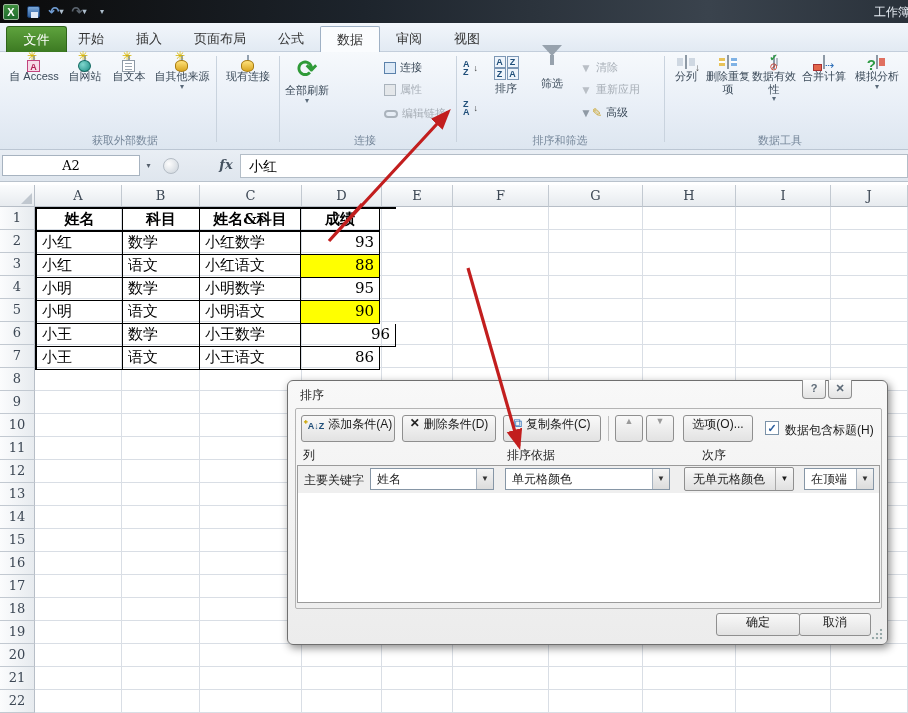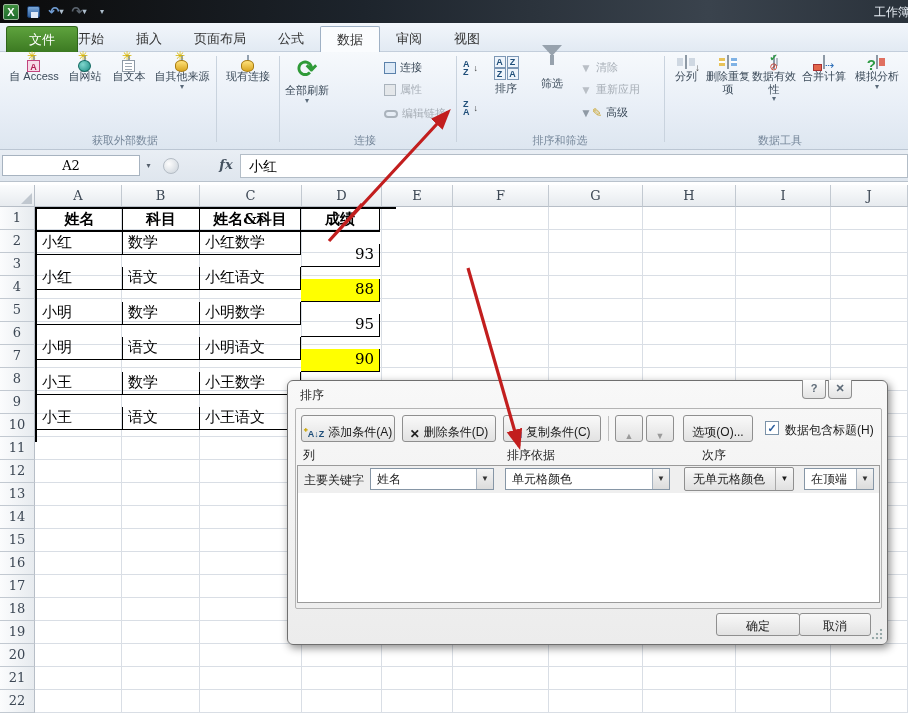--- a/index.html
+++ b/index.html
@@ -19,21 +19,21 @@
     border-radius:2px; position:relative; }
   .savedisk:after{ content:""; position:absolute; left:3px; top:5px; width:7px; height:6px; background:#dfe9f5; }
   .undo{ color:#6f9bd1; font-size:13px; font-weight:bold; }
   .redo{ color:#5a636d; font-size:13px; font-weight:bold; }
   .qdrop{ color:#aebecd; font-size:8px; }
   .titletext{ position:absolute; right:-10px; top:4px; color:#e8eef5; font-size:12px; width:44px; }
 
   
   .tabrow{ position:absolute; left:0; top:23px; width:908px; height:29px;
     background:linear-gradient(#f2f6fb,#e2eaf3); border-bottom:1px solid #c3cedb; }
-  .filetab{ position:absolute; left:6px; top:3px; width:72px; height:26px; text-align:center;
+  .filetab{ position:absolute; left:6px; top:3px; width:61px; height:26px; text-align:center;
     line-height:26px; color:#fff; font-size:13px; background:linear-gradient(#5ea23d,#3c7a22);
     border-radius:3px 3px 0 0; border:1px solid #2f641a; border-bottom:none; cursor:pointer; }
   .tabs{ position:absolute; left:62px; top:3px; height:26px; display:flex; }
   .tab{ padding:0 16px; line-height:26px; font-size:13px; color:#333; cursor:pointer; }
   .tab.active{ background:#fafcfe; border:1px solid #9fb1c5; border-bottom:none;
     border-radius:2px 2px 0 0; color:#1f3molt0; }
 
   
   .ribbon{ position:absolute; left:0; top:52px; width:908px; height:98px;
     background:linear-gradient(#f6f9fc,#e9eff7 55%,#dde6f0); border-bottom:1px solid #bbc6d3;
@@ -103,36 +103,36 @@
     background-image:repeating-linear-gradient(to bottom,transparent 0 22px,#d9dee5 22px 23px); }
   .vline{ position:absolute; top:0; bottom:0; width:1px; background:#d9dee5; }
 
   
   .dtable{ position:absolute; left:35px; top:207px; border-left:2px solid #000; border-top:2px solid #000;
     font-family:"DejaVu Serif",serif; font-size:15px; color:#000; z-index:5; }
   .trow{ display:flex; }
   .tcell{ height:23px; border-right:1px solid #000; border-bottom:1px solid #000;
     padding:0 5px; line-height:21px; overflow:hidden; }
   .thead .tcell{ font-weight:bold; text-align:center; border-bottom:2px solid #000; }
-  .num{ text-align:right;margin-top:12px; }
+  .num{ text-align:right; }
 
   
   .dialog{ position:absolute; left:287px; top:380px; width:601px; height:265px; z-index:20;
     background:linear-gradient(#f8f8f8,#ececec); border:1px solid #6f6f6f; border-radius:6px;
     box-shadow:2px 3px 8px rgba(0,0,0,.45); font-size:12px; color:#1b1b1b; }
   .dtitle{ position:absolute; left:12px; top:6px; font-size:12px; }
   .helpbtns{ position:absolute; left:512px; top:-1px; display:flex; }
   .hbtn{ width:24px; height:19px; background:linear-gradient(#fdfdfd,#e3e3e3); border:1px solid #8f8f8f;
     border-top:none; border-radius:0 0 4px 4px; text-align:center; line-height:17px;
     color:#5d6a77; font-weight:bold; font-size:11px; margin-left:2px; cursor:pointer; }
   .dframe{ position:absolute; left:7px; top:27px; width:587px; height:201px;
     border:1px solid #b4b4b4; border-radius:2px; }
   .dbtn{ position:absolute; height:27px; background:linear-gradient(#f9f9f9,#e2e2e2);
     border:1px solid #8f8f8f; border-radius:3px; font-size:12px; color:#1b1b1b;
-    display:flex; align-items:flex-end; justify-content:center; gap:4px; cursor:pointer; }
+    display:flex; align-items:flex-start; justify-content:center; gap:4px; cursor:pointer; }
   .dbtn.gray{ color:#9a9a9a; }
   .tsep{ position:absolute; width:1px; background:#c0c0c0; }
   .chk{ position:absolute; width:14px; height:14px; background:#fff; border:1px solid #7b92a8;
     text-align:center; line-height:12px; font-size:11px; color:#2d5f9e; font-weight:bold; cursor:pointer; }
   .collbl{ position:absolute; font-size:12px; color:#1b1b1b; }
   .dlist{ position:absolute; left:9px; top:84px; width:583px; height:138px; background:#fff;
     border:1px solid #9a9a9a; }
   .crit{ position:absolute; left:0; top:0; width:100%; height:27px; background:#efefef; }
   .combo{ position:absolute; height:22px; background:#fff; border:1px solid #8696a6;
     line-height:20px; padding-left:6px; font-size:12px; cursor:pointer; }

